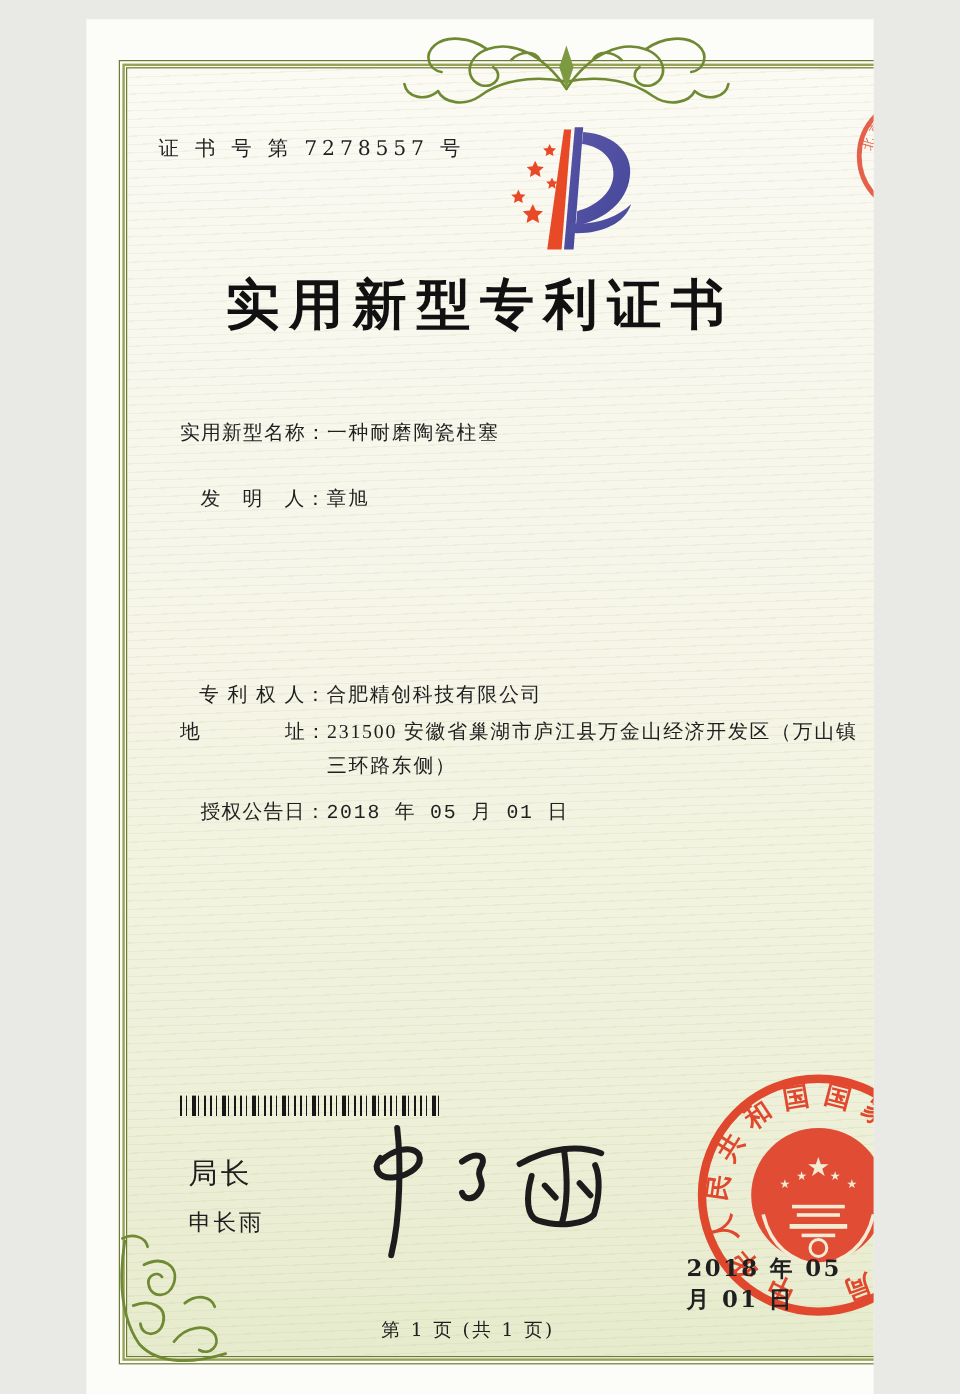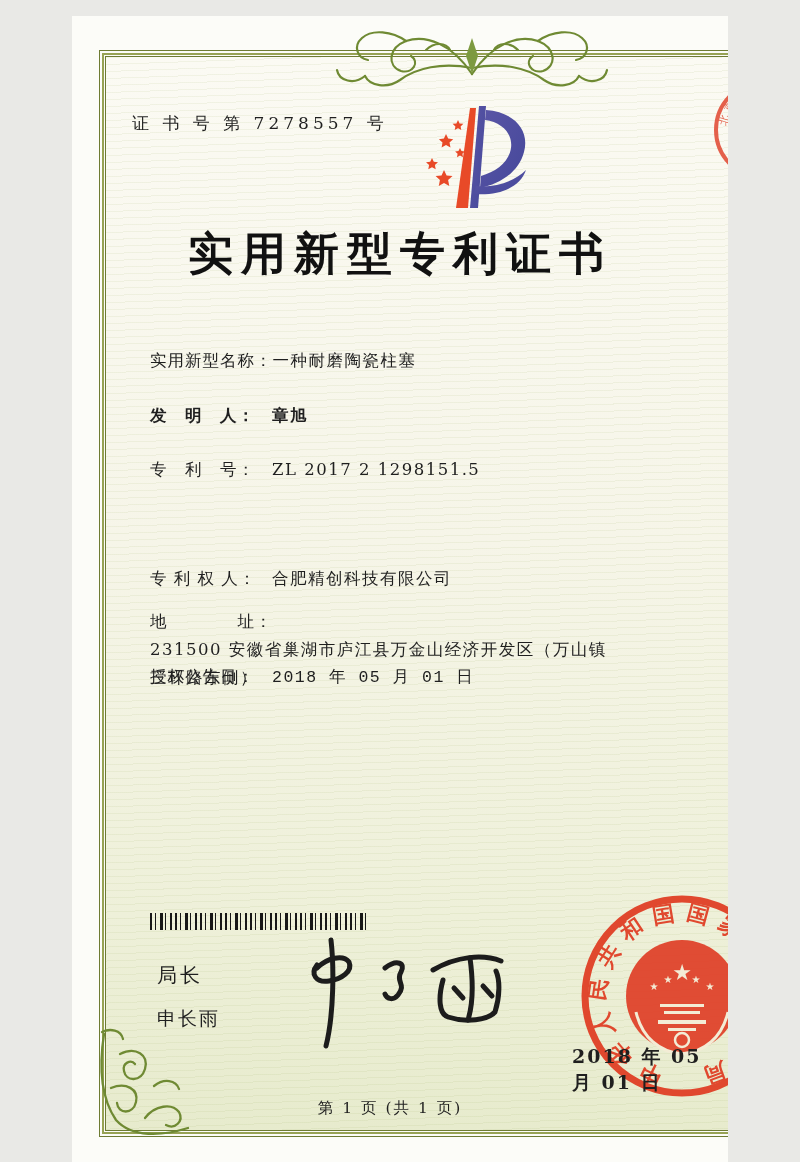--- a/index.html
+++ b/index.html
@@ -12,29 +12,29 @@
   .frame-in{width:100%;height:100%;border:1px solid #6e7b33;box-sizing:border-box;
     background:
       repeating-linear-gradient(178deg, rgba(150,170,90,.10) 0 1px, rgba(255,255,255,0) 1px 7px),
       linear-gradient(180deg,#fbfaf3 0%,#f6f5e8 45%,#eef0d9 80%,#e7ebcd 100%);}
   .orn{position:absolute;pointer-events:none;}
   
   .abs{position:absolute;color:#1f1f1f;}
   .cert-no{left:60px;top:96px;font-size:17px;letter-spacing:4px;}
   .title{left:0;right:0;top:208px;text-align:center;font-size:45px;letter-spacing:8px;font-weight:600;color:#111;}
   .field{left:78px;font-size:16.5px;letter-spacing:1px;white-space:nowrap;}
-  .flabel{display:inline-block;min-width:122px;}
+  .flabel{display:inline-block;min-width:122px;text-align:right;}
   .fvalue{letter-spacing:1.5px;}
   .addr-val{display:inline-block;vertical-align:top;line-height:28px;letter-spacing:1.5px;}
   .grant-right{left:452px;}
   .paras{left:66px;top:682px;width:668px;font-size:17.5px;line-height:29px;text-align:justify;color:#161616;}
   .paras p{margin:0;text-indent:2em;}
   .barcode{left:78px;top:897px;width:219px;height:17px;
     background:repeating-linear-gradient(90deg,#171717 0 2px,transparent 2px 5px,#171717 5px 6px,transparent 6px 10px,#171717 10px 13px,transparent 13px 15px,#171717 15px 16px,transparent 16px 20px,#171717 20px 22px,transparent 22px 25px);}
-  .signer-title{left:85px;top:946px;font-size:20px;letter-spacing:3px;}
+  .signer-title{left:85px;top:946px;font-size:24px;letter-spacing:3px;}
   .signer-name{left:85px;top:990px;font-size:19px;letter-spacing:2px;}
   .seal-date{left:500px;top:1028px;font-size:19px;font-weight:600;letter-spacing:2px;z-index:6;}
   .footer{left:0;right:20px;top:1082px;text-align:center;font-size:15.5px;letter-spacing:2px;}
   svg{display:block;}
 </style>
 </head>
 <body>
 
 <div class="page">
 
@@ -124,30 +124,27 @@
     </text>
     <text x="54" y="50" text-anchor="middle" font-size="12" fill="#e2503a" letter-spacing="2">印 花 税</text>
     <text x="54" y="66" text-anchor="middle" font-size="11" fill="#e2503a" letter-spacing="1">代扣专用章</text>
   </svg>
 
   <div class="abs title">实用新型专利证书</div>
 
   <div class="abs field" style="top:334px;">
     <span class="flabel">实用新型名称：</span><span class="fvalue">一种耐磨陶瓷柱塞</span>
   </div>
-  <div class="abs field" style="top:389px;font-weight:bold;">
+  <div class="abs field" style="top:389px;">
     <span class="flabel">发　明　人：</span><span class="fvalue">章旭</span>
-  </div>
-  <div class="abs field" style="top:443px;">
-    <span class="flabel">专　利　号：</span><span class="fvalue">ZL 2017 2 1298151.5</span>
   </div>
   <div class="abs field" style="top:552px;">
     <span class="flabel">专 利 权 人：</span><span class="fvalue">合肥精创科技有限公司</span>
   </div>
-  <div class="abs field" style="top:592px;white-space:normal;">
+  <div class="abs field" style="top:580px;white-space:normal;font-family:Liberation Serif, serif;">
     <span class="flabel" style="vertical-align:top;line-height:28px;">地　　　　址：</span><span class="addr-val"><span>231500 安徽省巢湖市庐江县万金山经济开发区（万山镇</span><br><span>三环路东侧）</span></span>
   </div>
   <div class="abs field" style="top:650px;font-family:Liberation Mono, monospace;">
     <span class="flabel">授权公告日：</span><span class="fvalue">2018 年 05 月 01 日</span>
   </div>
 
   <div class="abs paras">
   </div>
 
   <div class="abs barcode"></div>

